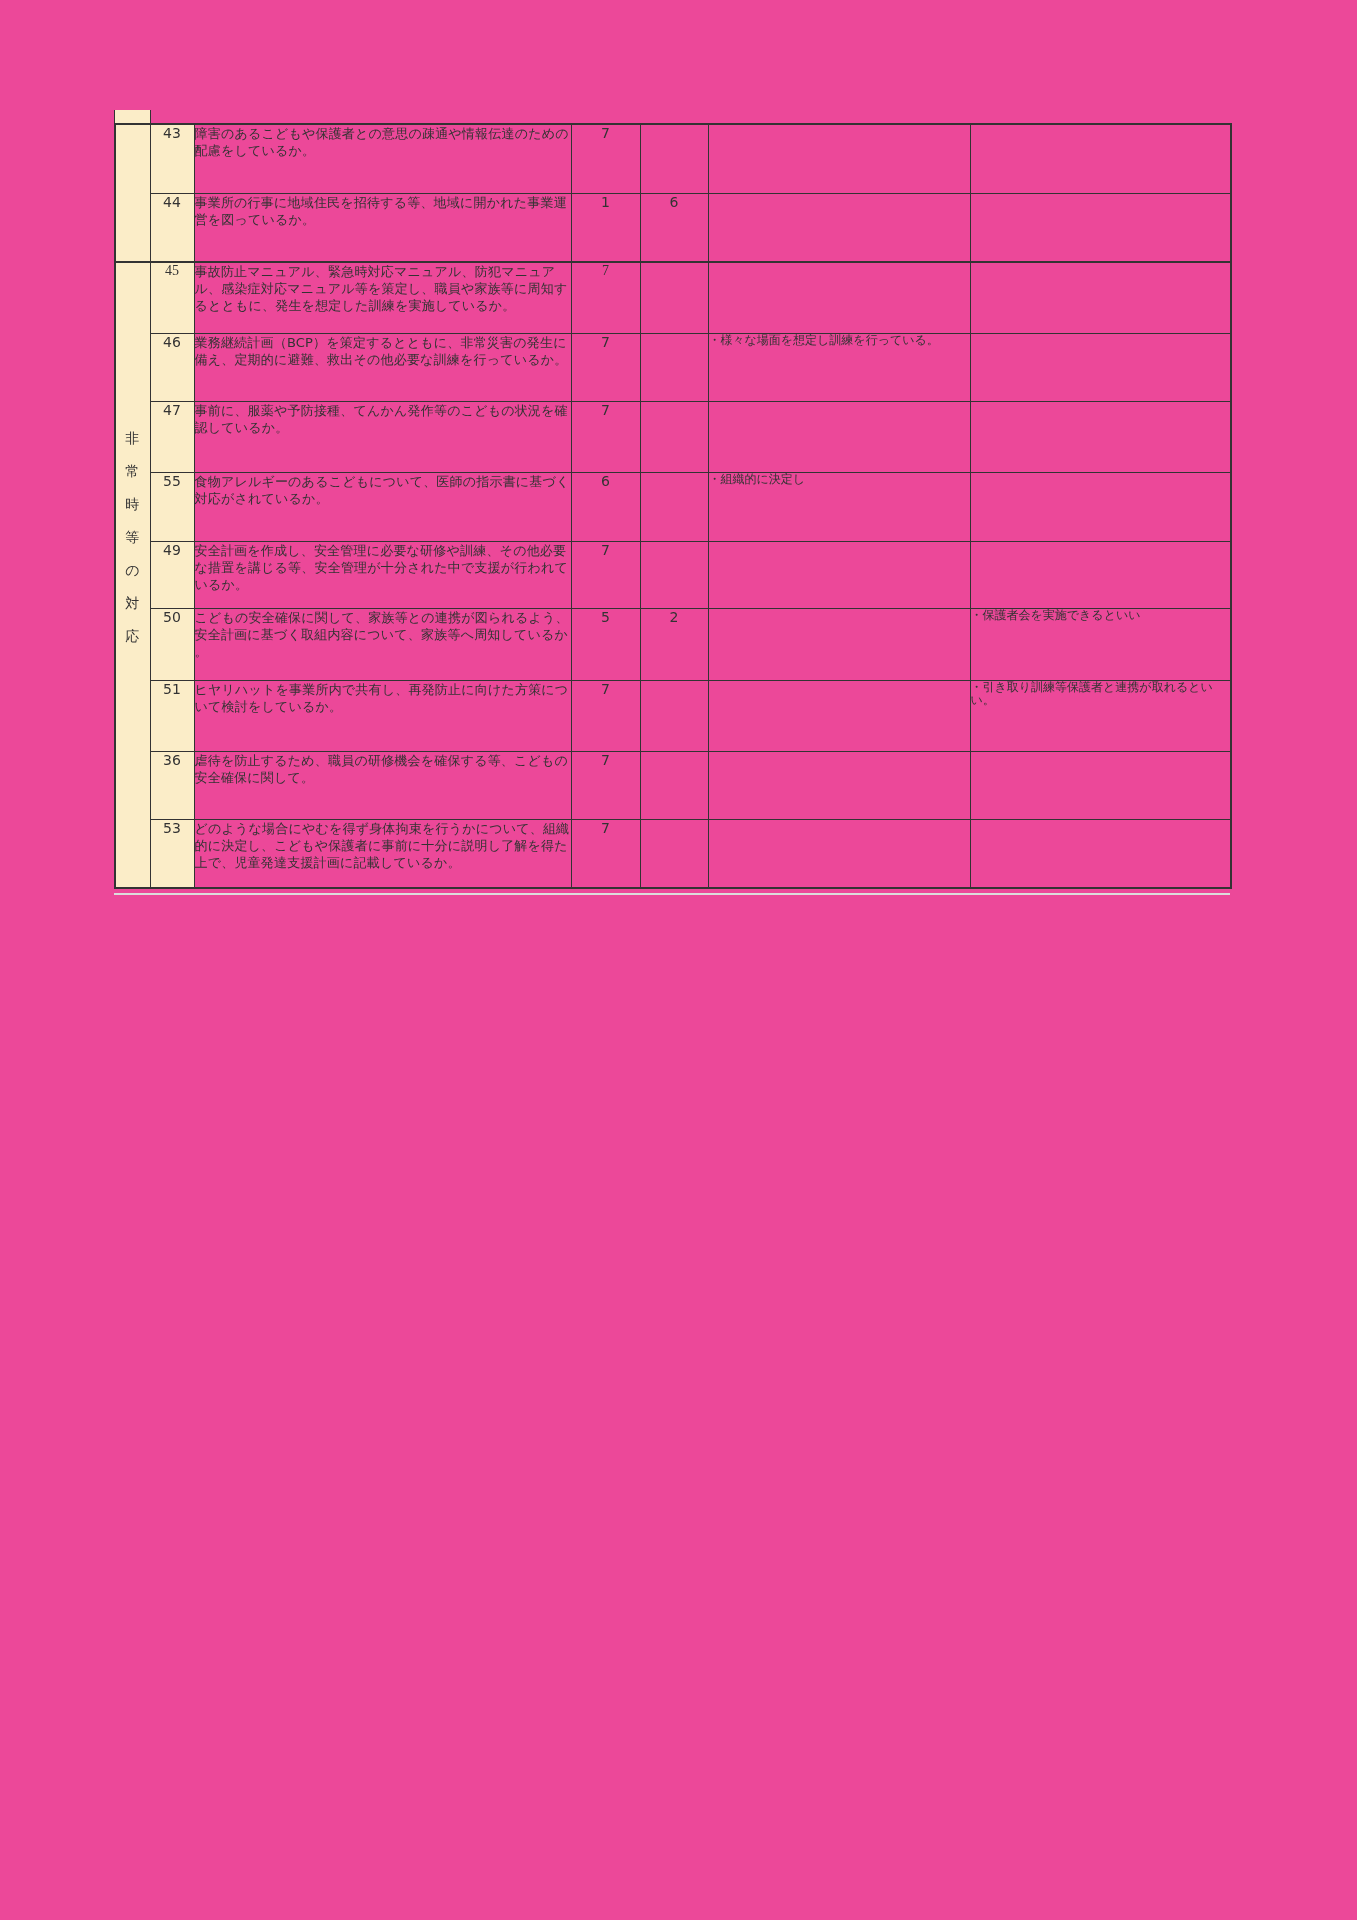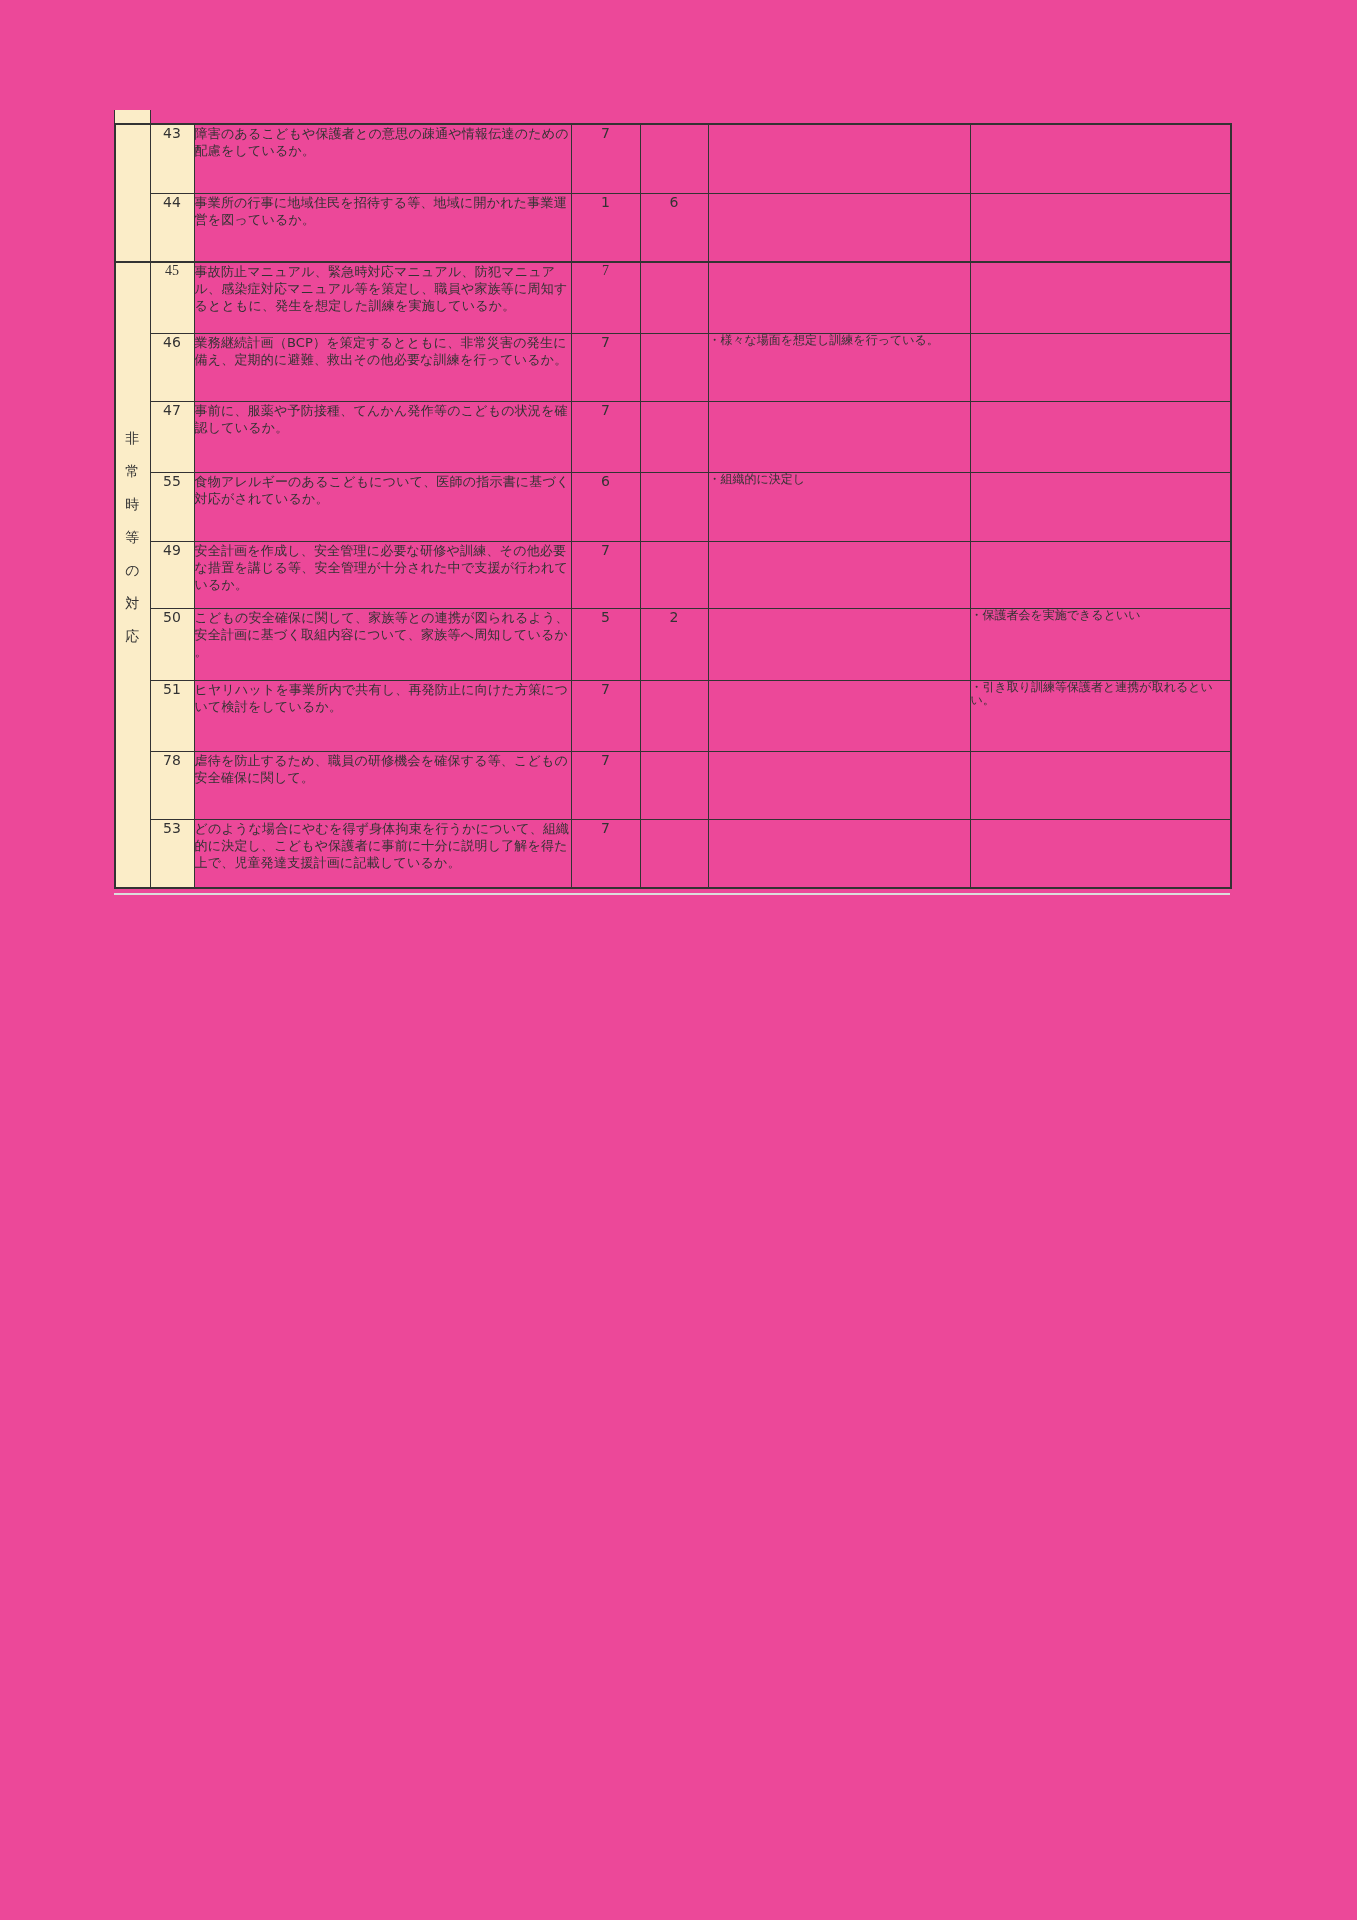--- a/index.html
+++ b/index.html
@@ -139,21 +139,21 @@
       </tr>
       <tr style="height:71px">
         <td class="no">51</td>
         <td class="q">ヒヤリハットを事業所内で共有し、再発防止に向けた方策について検討をしているか。</td>
         <td class="cnt">7</td>
         <td class="cnt"></td>
         <td class="m m1"></td>
         <td class="m">・引き取り訓練等保護者と連携が取れるといい。</td>
       </tr>
       <tr style="height:68px">
-        <td class="no">78</td>
+        <td class="no">36</td>
         <td class="q">虐待を防止するため、職員の研修機会を確保する等、こどもの安全確保に関して。</td>
         <td class="cnt">7</td>
         <td class="cnt"></td>
         <td class="m m1"></td>
         <td class="m"></td>
       </tr>
       <tr style="height:69px">
         <td class="no">53</td>
         <td class="q">どのような場合にやむを得ず身体拘束を行うかについて、組織的に決定し、こどもや保護者に事前に十分に説明し了解を得た上で、児童発達支援計画に記載しているか。</td>
         <td class="cnt">7</td>

